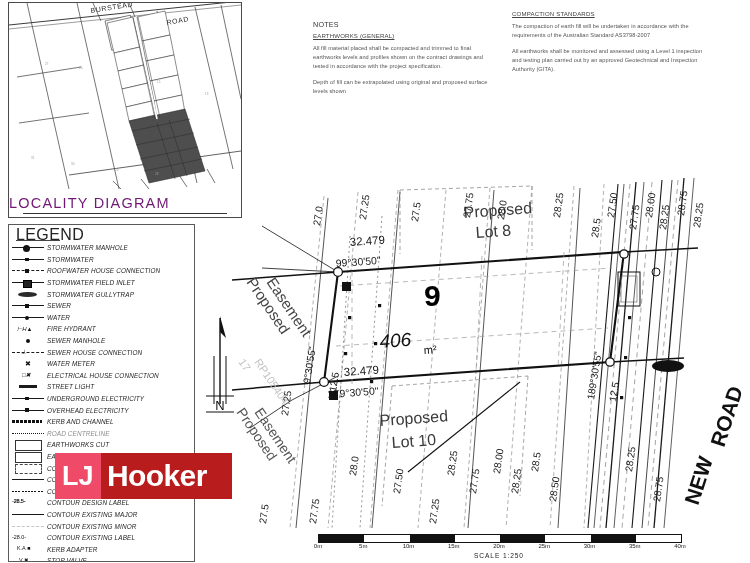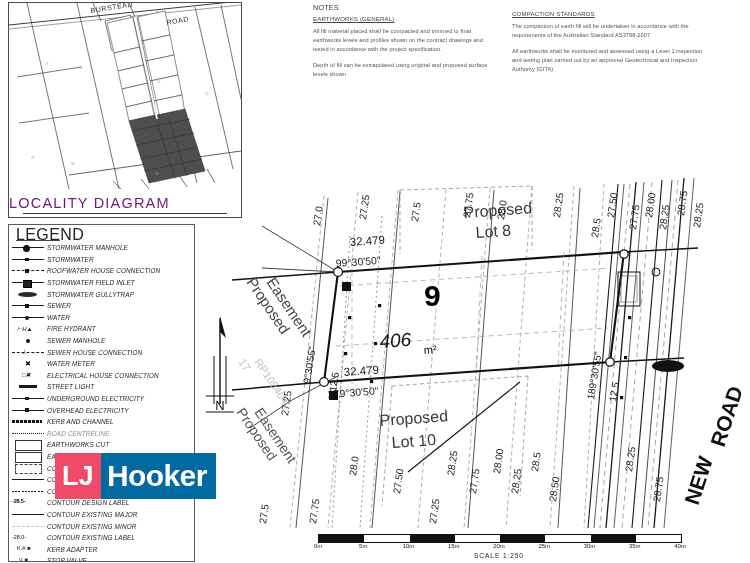--- a/index.html
+++ b/index.html
@@ -40,21 +40,21 @@
   .s-rect.dashb{border:1px dashed #444;}
   .s-x{position:absolute;left:16px;top:2px;font-size:7px;line-height:7px;color:#111;}
   .s-lbl{position:absolute;left:3px;top:1.4px;font-size:5.6px;font-weight:bold;color:#111;letter-spacing:-.2px;}
   .s-lbl2{position:absolute;left:3px;top:1.8px;font-size:5.4px;color:#111;}
   .s-hyd{position:absolute;left:8px;top:1.6px;font-size:6px;color:#111;font-style:italic;}
   .s-streetlight{position:absolute;left:10px;top:4px;width:18px;height:3px;background:#1a1a1a;}
   .s-kerb{position:absolute;left:3px;top:4px;width:30px;height:3.4px;background:
           repeating-linear-gradient(90deg,#111 0 3px,#fff 3px 4px);}
 
   
-  #notes-block{left:313px;top:3px;width:186px;}
+  #notes-block{left:313px;top:20px;width:186px;}
   #compaction-block{left:512px;top:10px;width:196px;}
   .note-h{font-size:7.2px;color:#333;letter-spacing:.2px;margin-bottom:3px;}
   .note-sub{font-size:6.1px;color:#444;text-decoration:underline;letter-spacing:.15px;margin-bottom:5px;}
   .note-p{font-size:5.6px;color:#545454;line-height:1.62;margin:0 0 7px 0;letter-spacing:.08px;}
 
   
   #site-plan{left:232px;top:176px;width:518px;height:352px;overflow:hidden;}
   #plan-svg{position:absolute;left:0;top:0;}
 
   
@@ -68,21 +68,21 @@
   .sb-seg.light{background:#fff;}
   .sb-ticks{position:absolute;left:0;top:9px;width:372px;height:8px;}
   .sb-tk{position:absolute;font-size:6px;color:#222;transform:translateX(-50%);white-space:nowrap;}
   .sb-scale{position:absolute;left:0;top:18px;width:362px;text-align:center;font-size:6.6px;color:#222;letter-spacing:.9px;}
 
   
   #watermark{left:55px;top:452px;width:345px;height:48px;display:flex;align-items:center;}
   #lj-mark{width:46px;height:46px;position:relative;background:#ef4a68;overflow:hidden;}
   #lj-mark .lj-white{position:absolute;left:7px;top:8px;width:31px;height:30px;
       font-family:"Liberation Sans",sans-serif;font-weight:bold;font-size:27px;color:#fff;line-height:30px;}
-  #hooker-plate{height:46px;background:#0369a1;display:flex;align-items:center;padding:0 9px 0 6px;}
+  #hooker-plate{height:46px;background:#b91c1c;display:flex;align-items:center;padding:0 25px 0 6px;}
   #hooker-plate span{color:#fff;font-size:30px;font-weight:bold;letter-spacing:-.6px;line-height:30px;}
   #yarrabilba{margin-left:14px;color:#7c7c7c;font-size:29px;font-weight:bold;letter-spacing:-.5px;}
 </style>
 </head>
 <body>
 
 <div class="abs" id="locality-diagram">
   <svg id="locality-svg" width="232" height="214" viewBox="0 0 232 214">
     <g stroke="#3a3a3a" fill="none" stroke-width="0.7">
 

